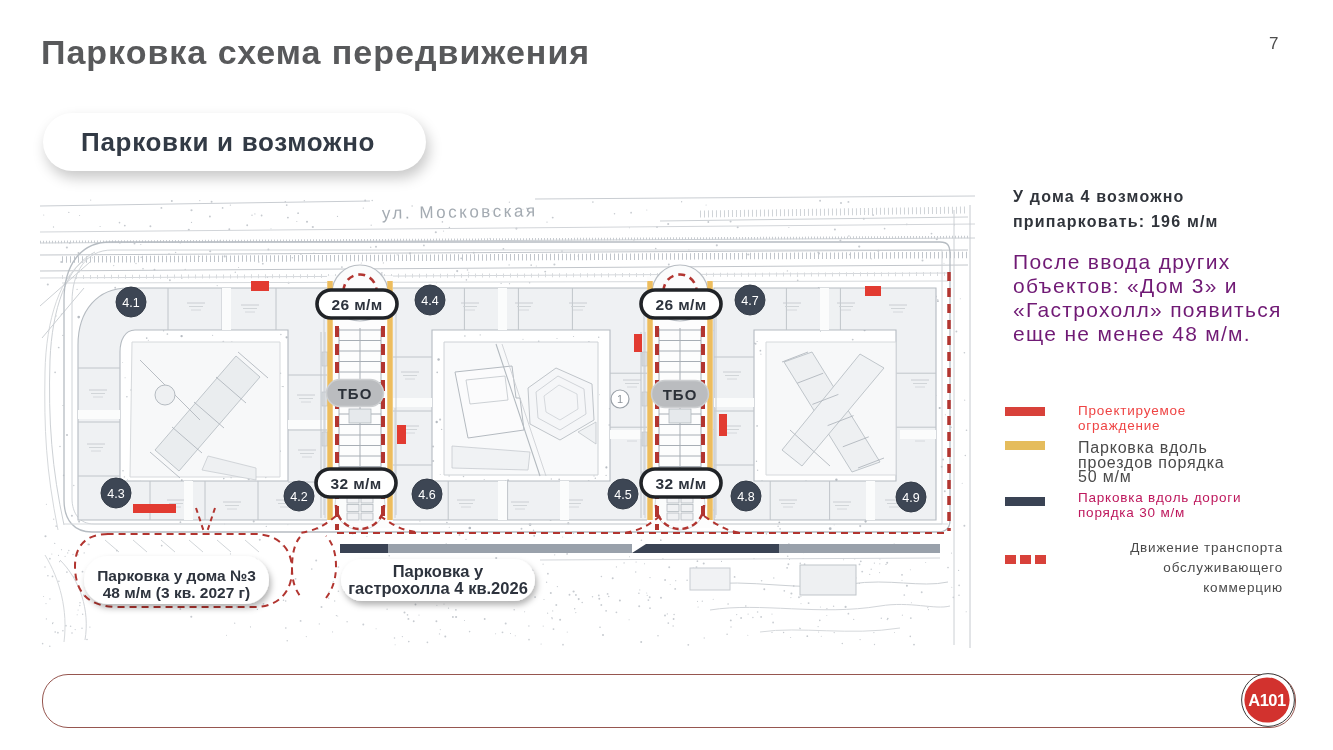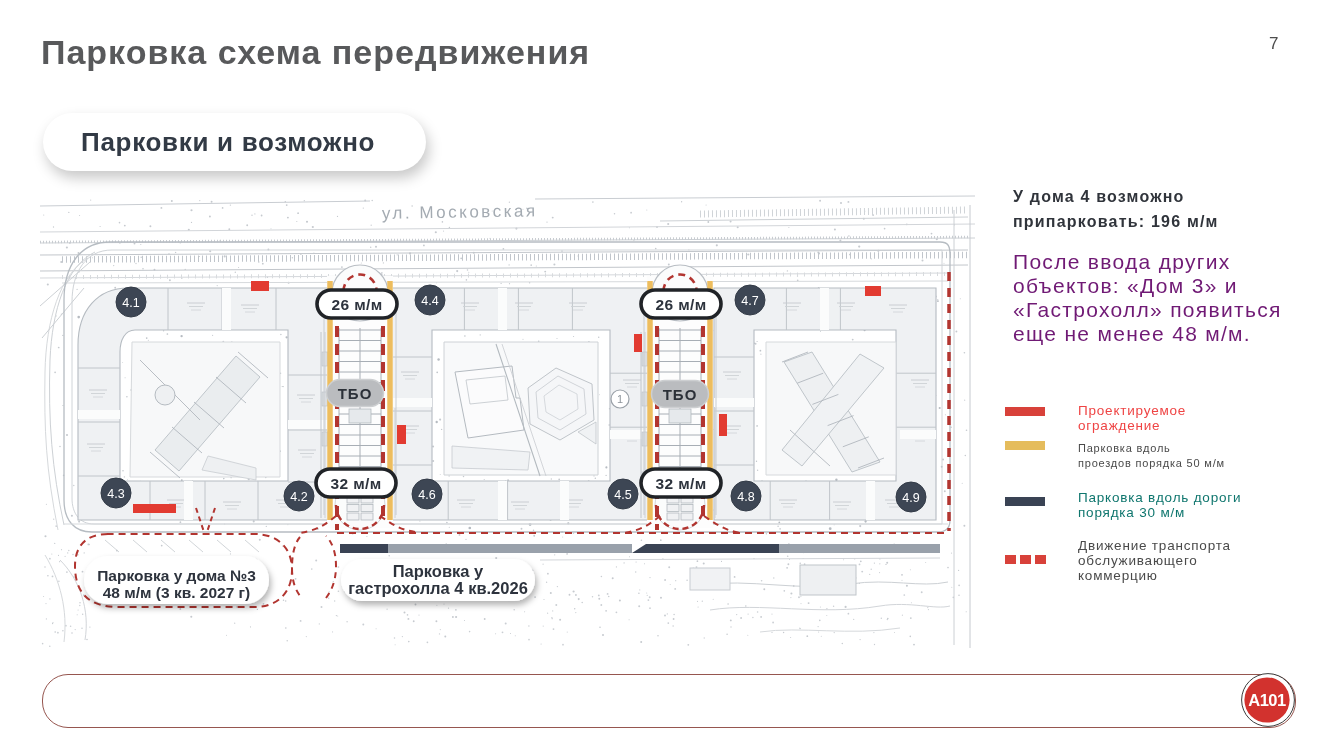--- a/index.html
+++ b/index.html
@@ -1753,27 +1753,27 @@
     <text x="911" y="501.5" font-family="Liberation Sans, sans-serif" font-size="12.5" fill="#fff" text-anchor="middle">4.9</text>
   </svg>
 
 <div class="abs" style="left:1013px;top:184px;width:300px;font-size:16px;font-weight:bold;color:#30343b;line-height:25px;letter-spacing:1.2px;">У дома 4 возможно припарковать: 196&nbsp;м⁠/⁠м</div>
 <div class="abs" style="left:1013px;top:250px;width:285px;font-size:21px;color:#701a75;line-height:24px;letter-spacing:1.3px;">После ввода других объектов: «Дом 3» и «Гастрохолл» появиться еще не менее 48&nbsp;м⁠/⁠м.</div>
 
 <div class="abs" style="left:1005px;top:407px;width:40px;height:9px;background:#d8413a;"></div>
 <div class="abs" style="left:1078px;top:396px;width:205px;font-size:13.5px;color:#ef4444;line-height:14.5px;letter-spacing:0.8px;margin-top:8px;">Проектируемое<br>ограждение</div>
 
 <div class="abs" style="left:1005px;top:441px;width:40px;height:9px;background:#e5bc5c;"></div>
-<div class="abs" style="left:1078px;top:441px;width:205px;font-size:11px;color:#4a4a4a;line-height:14.5px;letter-spacing:0.8px;">Парковка вдоль<br>проездов порядка 50&nbsp;м⁠/⁠м</div>
+<div class="abs" style="left:1078px;top:441px;width:205px;font-size:16px;color:#4a4a4a;line-height:14.5px;letter-spacing:0.8px;">Парковка вдоль<br>проездов порядка 50&nbsp;м⁠/⁠м</div>
 
 <div class="abs" style="left:1005px;top:497px;width:40px;height:9px;background:#3a4354;"></div>
-<div class="abs" style="left:1078px;top:491px;width:205px;font-size:13.5px;color:#0f766e;line-height:14.5px;letter-spacing:0.8px;">Парковка вдоль дороги<br>порядка 30&nbsp;м⁠/⁠м</div>
+<div class="abs" style="left:1078px;top:491px;width:205px;font-size:13.5px;color:#be185d;line-height:14.5px;letter-spacing:0.8px;">Парковка вдоль дороги<br>порядка 30&nbsp;м⁠/⁠м</div>
 
 <div class="abs" style="left:1005px;top:555px;width:11px;height:9px;background:#d8413a;"></div>
 <div class="abs" style="left:1020px;top:555px;width:11px;height:9px;background:#d8413a;"></div>
 <div class="abs" style="left:1035px;top:555px;width:11px;height:9px;background:#d8413a;"></div>
-<div class="abs" style="left:1078px;top:538px;width:205px;font-size:13.5px;color:#4a4a4a;line-height:15px;letter-spacing:0.8px;">Движение транспорта<br>обслуживающего<br>коммерцию</div>
+<div class="abs" style="left:1078px;top:538px;width:205px;font-size:13.5px;color:#4a4a4a;line-height:20px;letter-spacing:0.8px;text-align:right;">Движение транспорта<br>обслуживающего<br>коммерцию</div>
 
 <div class="abs" style="left:42px;top:674px;width:1252px;height:52px;border-radius:26px;border:1px solid #96564f;"></div>
 <svg class="abs" style="left:1235px;top:668px" width="70" height="64" viewBox="0 0 70 64">
 <circle cx="33" cy="32" r="26.4" fill="#fff" stroke="#3c3c3c" stroke-width="1"></circle>
 <circle cx="32" cy="32" r="22.6" fill="#d2322e"></circle>
 <text x="32" y="37.8" font-family="Liberation Sans, sans-serif" font-size="16.5" font-weight="bold" fill="#fff" text-anchor="middle" letter-spacing="-0.5">А101</text>
 </svg>
 </body></html>

